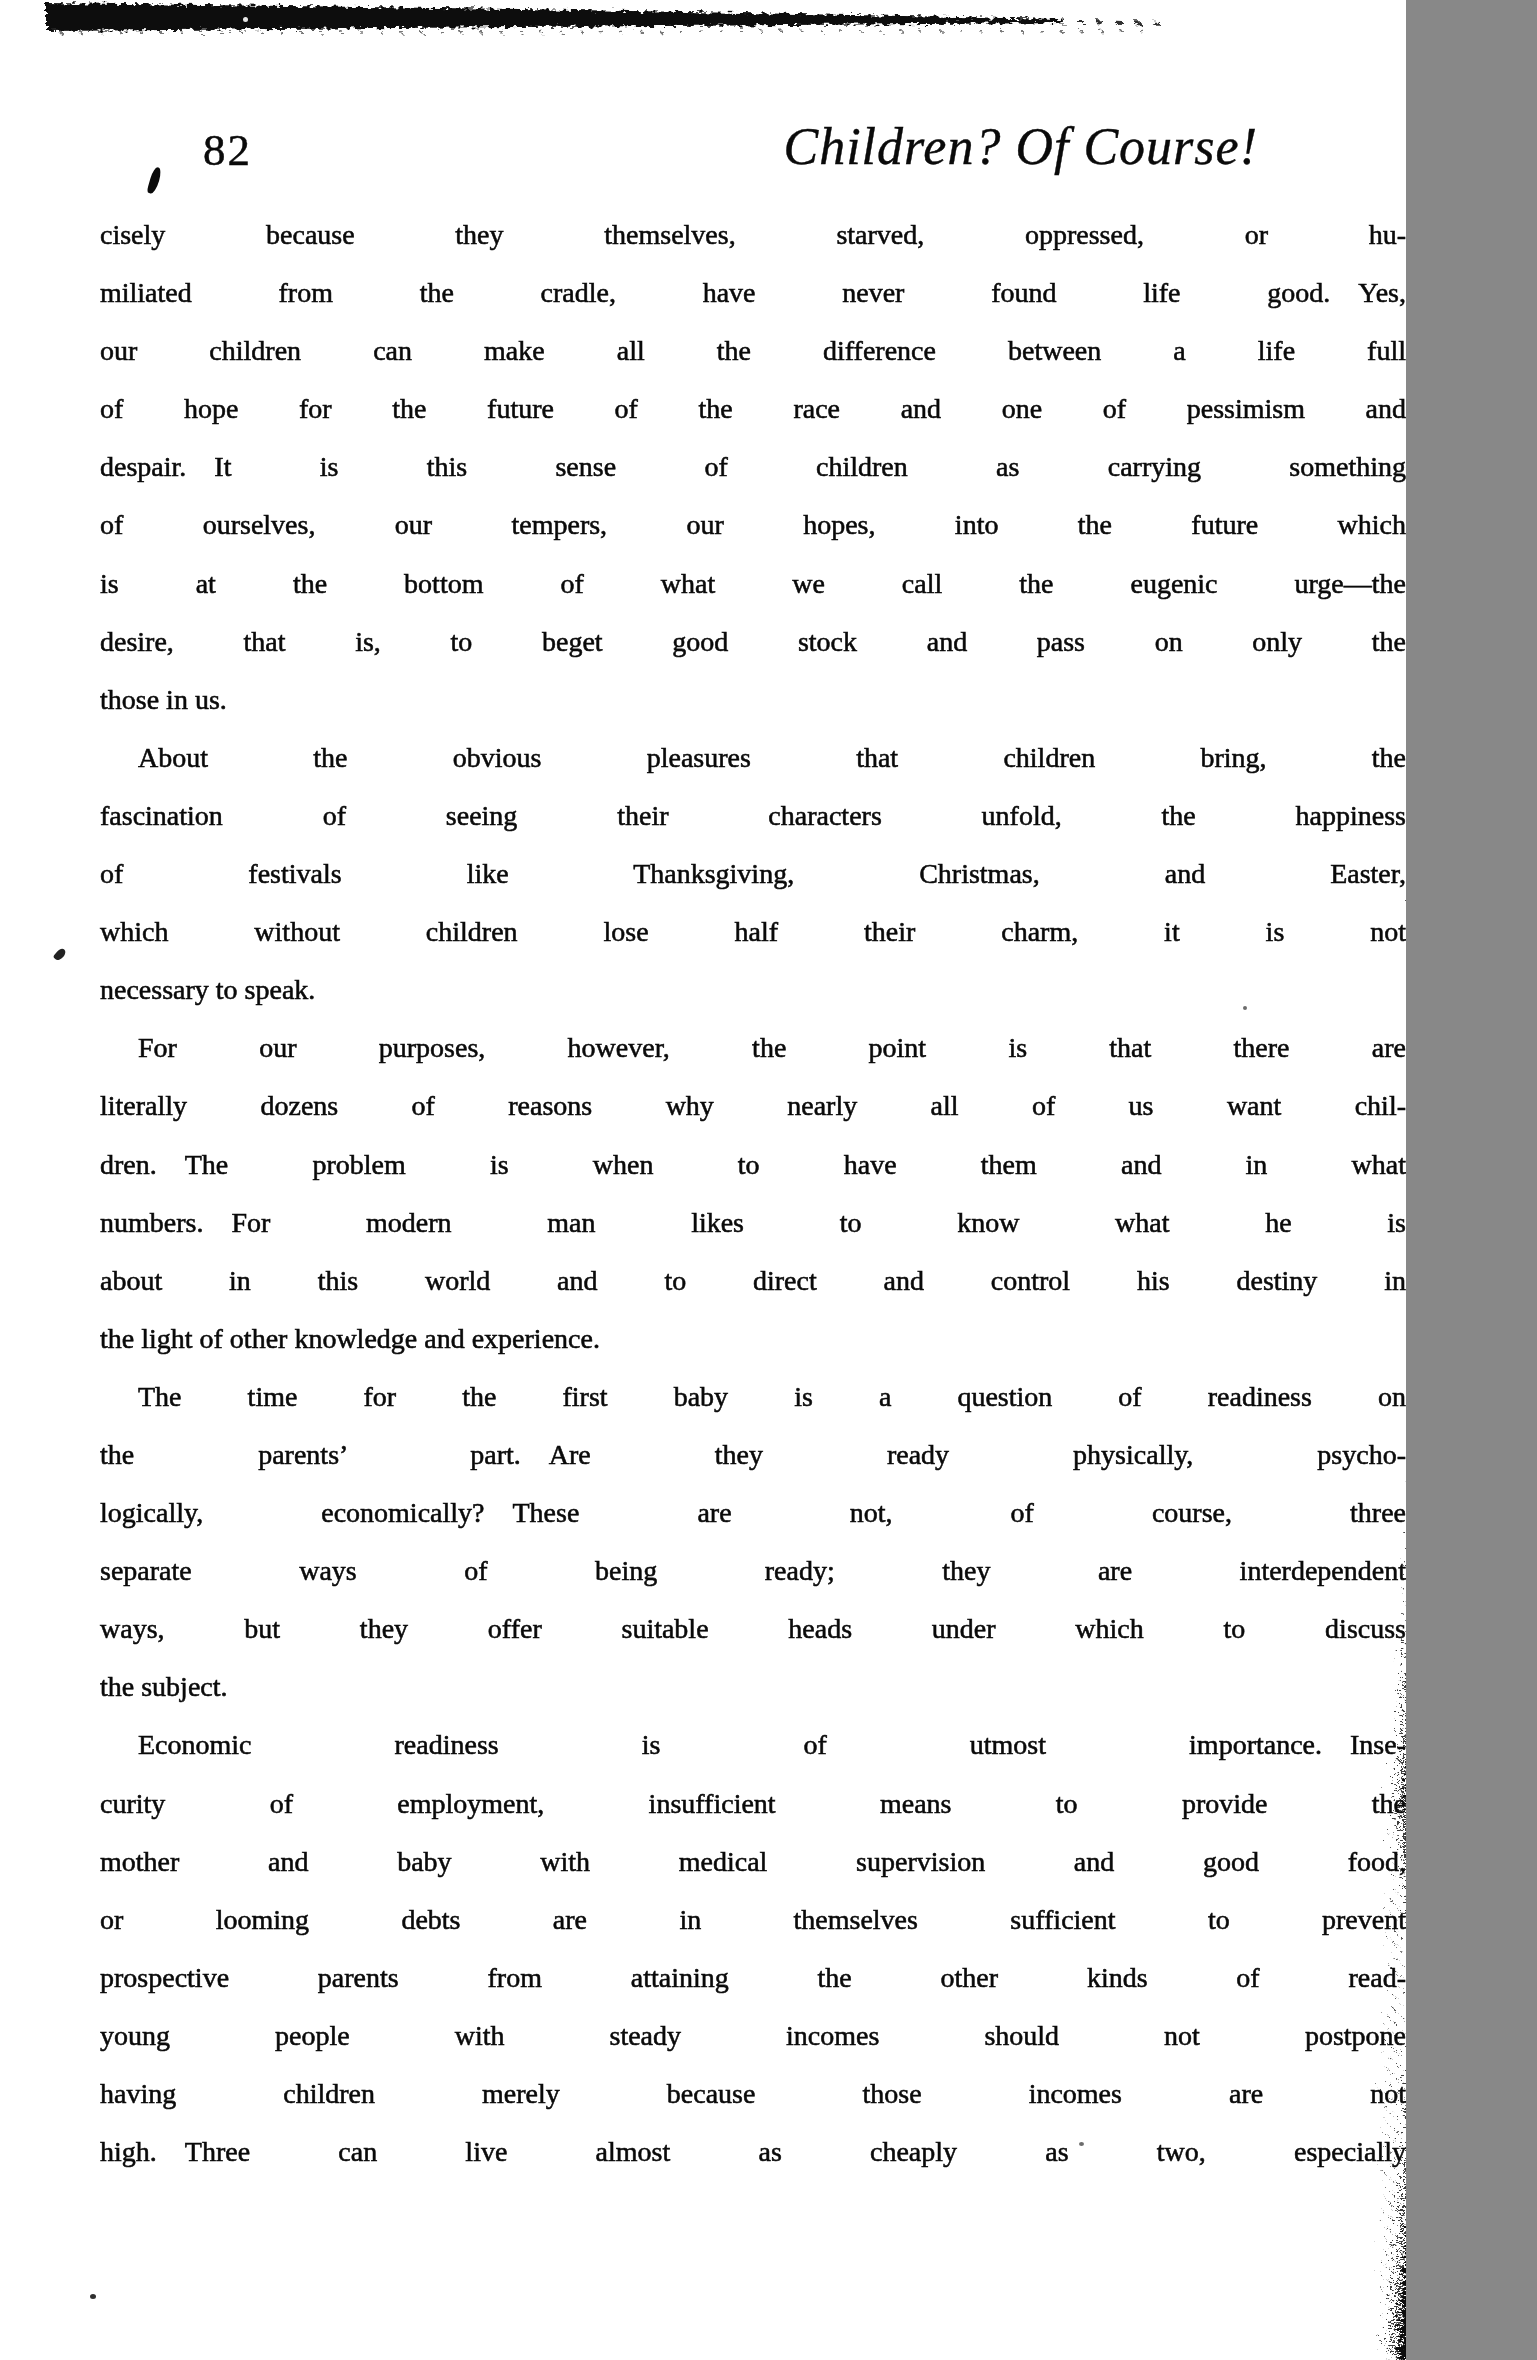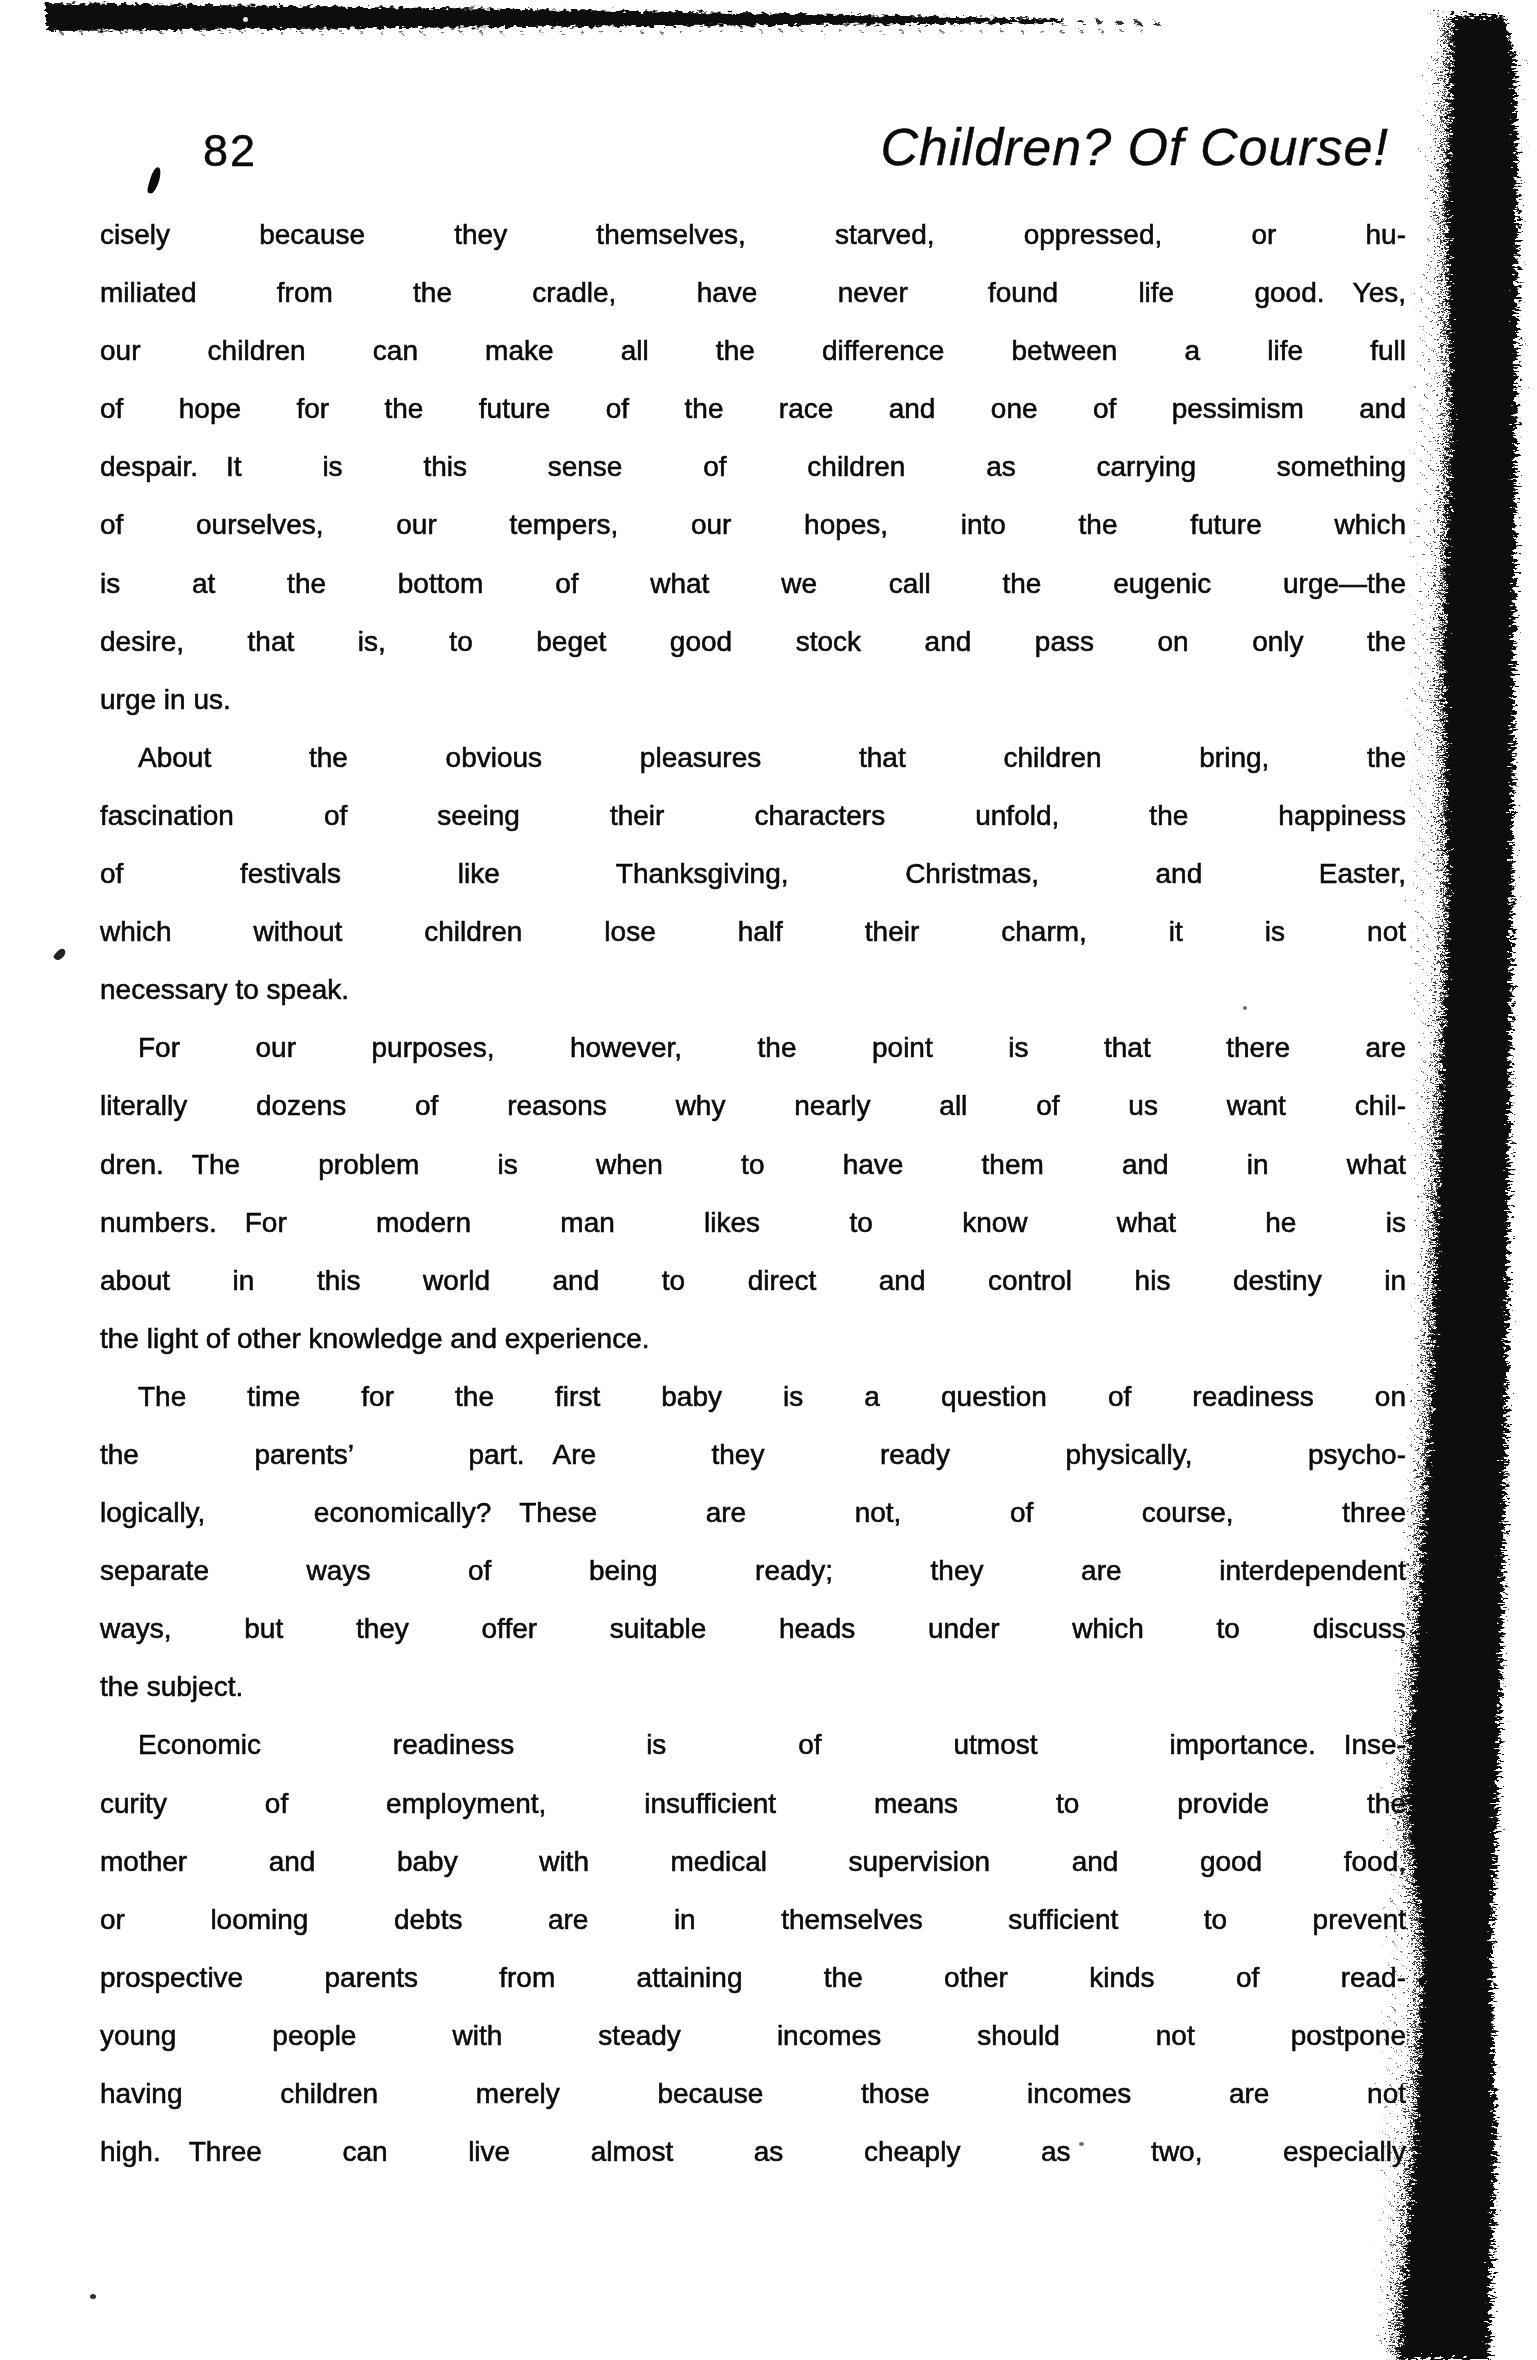--- a/index.html
+++ b/index.html
@@ -2,25 +2,25 @@
 <html style="--ink: #0a0a0a; --paper: #ffffff;"><head>
 <meta charset="utf-8">
 <style>
   :root{
     --ink:#0a0a0a;
     --paper:#ffffff;
   }
   html,body{margin:0;padding:0;background:#888;}
   .page{
     position:relative;
-    width:1537px;
+    width:1406px;
     height:2360px;
     background:var(--paper);
     overflow:hidden;
-    font-family:Liberation Sans, sans-serif;
+    font-family:Liberation Serif, serif;
     color:var(--ink);
   }
   
   .page-number{
     position:absolute;
     left:203px; top:128px;
     font-size:45px; line-height:1;
     letter-spacing:2px;
     -webkit-text-stroke:.5px var(--ink);
   }
@@ -79,21 +79,21 @@
 
   <div class="text-block">
       <div class="line">cisely because they themselves, starved, oppressed, or hu-</div>
       <div class="line">miliated from the cradle, have never found life good.  Yes,</div>
       <div class="line">our children can make all the difference between a life full</div>
       <div class="line">of hope for the future of the race and one of pessimism and</div>
       <div class="line">despair.  It is this sense of children as carrying something</div>
       <div class="line">of ourselves, our tempers, our hopes, into the future which</div>
       <div class="line">is at the bottom of what we call the eugenic urge—the</div>
       <div class="line">desire, that is, to beget good stock and pass on only the</div>
-      <div class="line flush-left">urge in us.</div>
+      <div class="line flush-left">those in us.</div>
       <div class="line indent">About the obvious pleasures that children bring, the</div>
       <div class="line">fascination of seeing their characters unfold, the happiness</div>
       <div class="line">of festivals like Thanksgiving, Christmas, and Easter,</div>
       <div class="line">which without children lose half their charm, it is not</div>
       <div class="line flush-left">necessary to speak.</div>
       <div class="line indent">For our purposes, however, the point is that there are</div>
       <div class="line">literally dozens of reasons why nearly all of us want chil-</div>
       <div class="line">dren.  The problem is when to have them and in what</div>
       <div class="line">numbers.  For modern man likes to know what he is</div>
       <div class="line">about in this world and to direct and control his destiny in</div>

